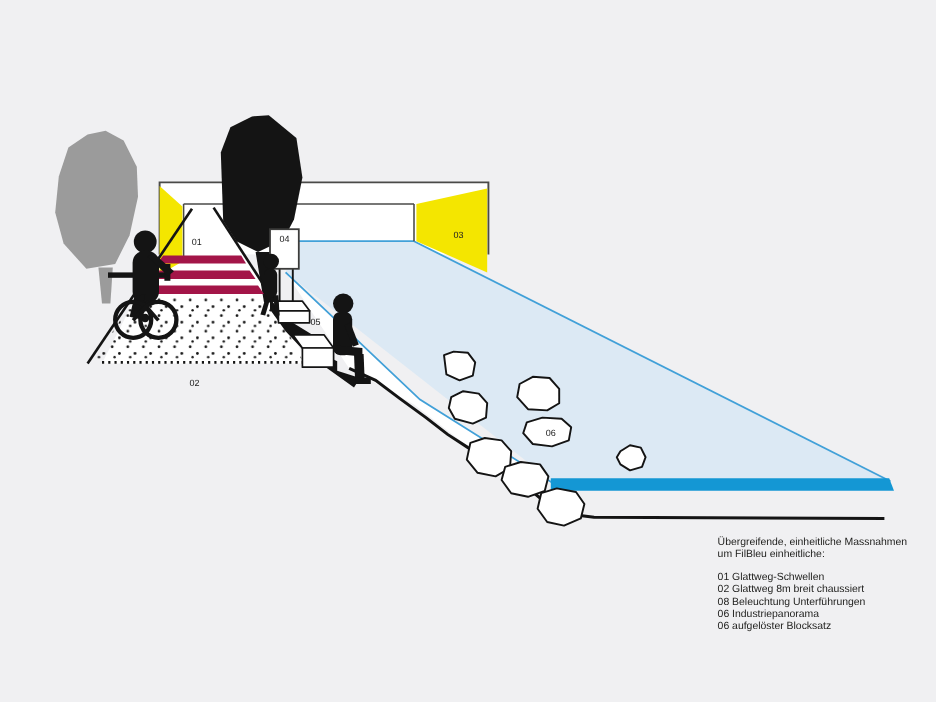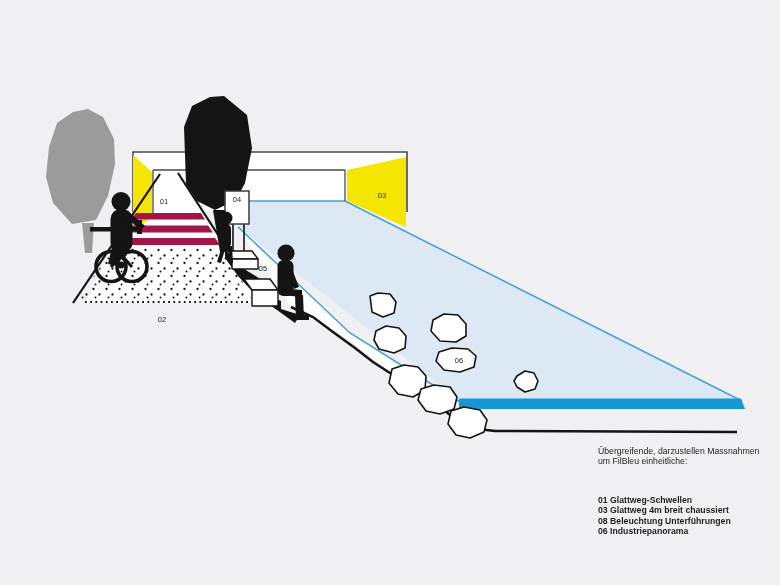--- a/index.html
+++ b/index.html
@@ -1,21 +1,21 @@
 <!DOCTYPE html>
 <html><head>
 <meta charset="utf-8">
 <style>
   html,body{margin:0;padding:0;}
   body{font-family:"Liberation Sans",sans-serif;}
   .stage{position:relative;width:780px;height:585px;background:#f0f0f2;overflow:hidden;}
   .stage svg{position:absolute;left:0;top:0;}
   .legend{position:absolute;left:598px;top:446px;width:176px;color:#1d1d1b;
           font-size:8.7px;line-height:10.4px;letter-spacing:0;}
-  .legend .items{margin-top:28px;font-weight:bold;}
+  .legend .items{margin-top:8px;}
   .legend div{white-space:nowrap;}
   text{font-family:"Liberation Sans",sans-serif;font-size:7.5px;fill:#222;}
 </style>
 </head>
 <body>
 
 <div class="stage">
 <svg width="780" height="585" viewBox="0 0 780 585">
 
   <defs>
@@ -135,23 +135,24 @@
     <text x="162" y="322">02</text>
     <text x="382" y="198">03</text>
     <text x="237" y="202">04</text>
     <text x="263" y="271">05</text>
     <text x="459" y="363">06</text>
   </g>
 </svg>
 
   <div class="legend">
     <div>
-      <div>Übergreifende, darzustellen Massnahmen</div>
+      <div>Übergreifende, einheitliche Massnahmen</div>
       <div>um FilBleu einheitliche:</div>
     </div>
     <div class="items">
       <div>01 Glattweg-Schwellen</div>
-      <div>03 Glattweg 4m breit chaussiert</div>
+      <div>02 Glattweg 8m breit chaussiert</div>
       <div>08 Beleuchtung Unterführungen</div>
       <div>06 Industriepanorama</div>
+      <div>06 aufgelöster Blocksatz</div>
     </div>
   </div>
 </div>
 
 </body></html>

